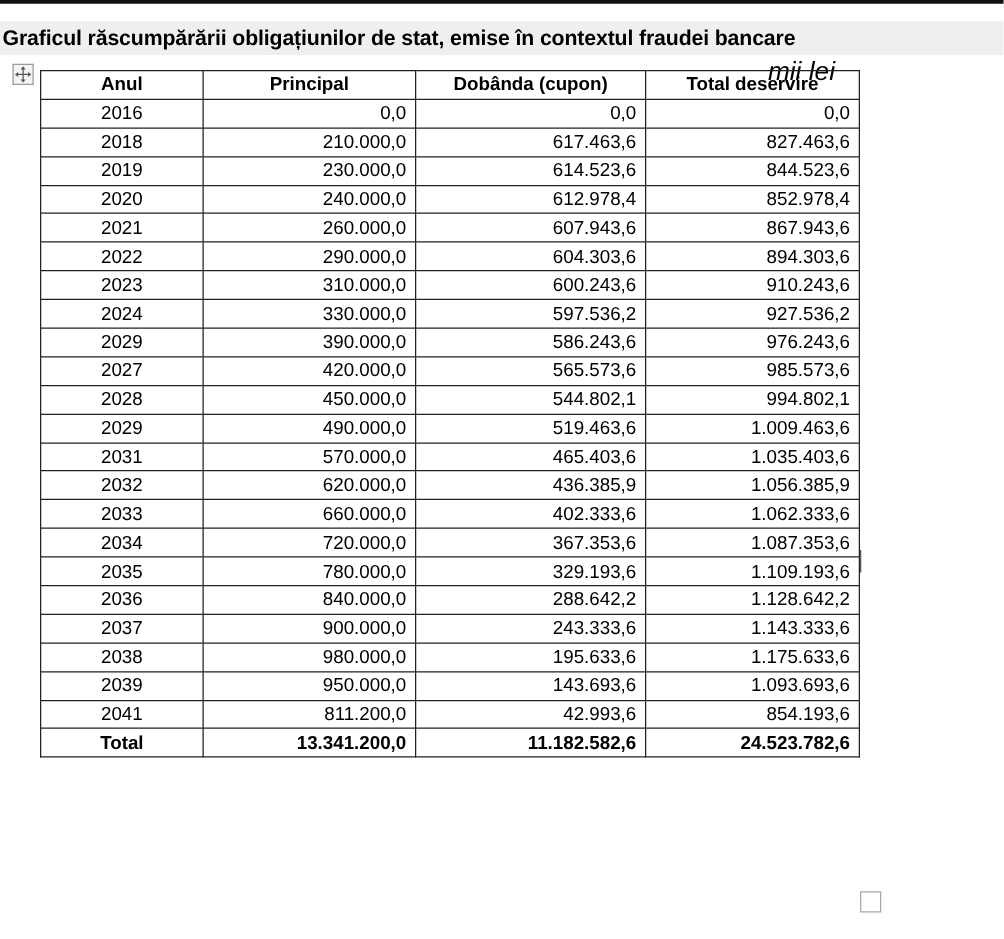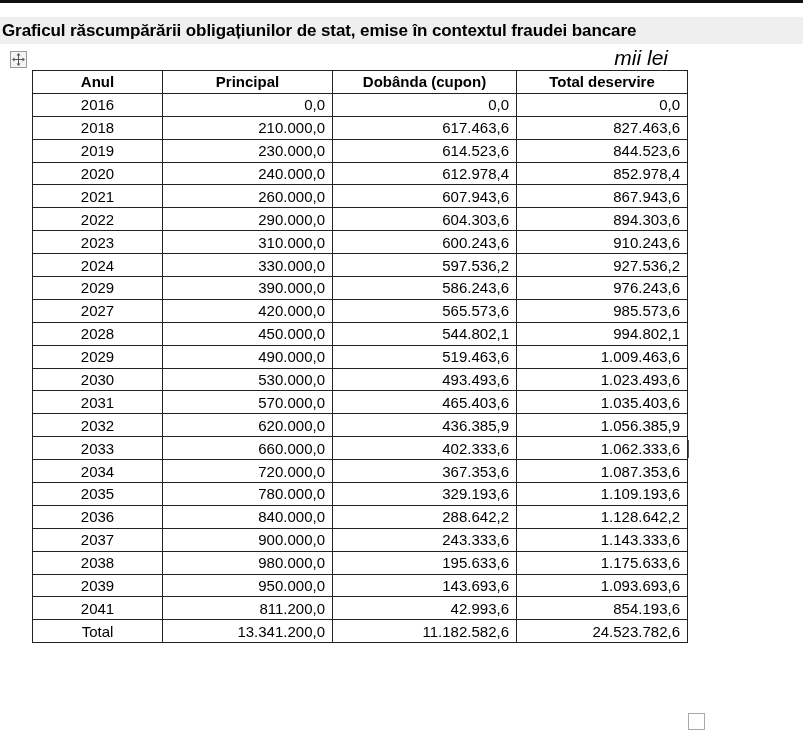--- a/index.html
+++ b/index.html
@@ -48,21 +48,21 @@
   .unit {
     position: absolute;
     left: 560px; width: 108px; top: 47px;
     text-align: right;
     font-style: italic;
     font-size: 21px;
     line-height: 22px;
   }
   table.grid {
     position: absolute;
-    left: 32px; top: 70px;
+    left: 32px; top: 56px;
     border-collapse: collapse;
     table-layout: fixed;
     width: 655px;
   }
   table.grid col.c0 { width: 130px; }
   table.grid col.c1 { width: 170px; }
   table.grid col.c2 { width: 184px; }
   table.grid col.c3 { width: 171px; }
   table.grid th, table.grid td {
     border: 1px solid #222;
@@ -72,21 +72,21 @@
     line-height: 21px;
     white-space: nowrap;
     overflow: hidden;
   }
   table.grid th {
     font-weight: bold;
     text-align: center;
   }
   table.grid td.year { text-align: center; }
   table.grid td.num { text-align: right; }
-  table.grid tr.total td { font-weight: normal; }
+  table.grid tr.total td { font-weight: bold; }
   table.grid tr.total td.year { text-align: center; }
   .cursor {
     position: absolute;
     left: 688px; top: 440px;
     width: 1px; height: 18px;
     background: #555;
   }
   .resize-handle {
     position: absolute;
     left: 688px; top: 713px;
@@ -202,26 +202,20 @@
         <td class="num">544.802,1</td>
         <td class="num">994.802,1</td>
       </tr>
       <tr>
         <td class="year">2029</td>
         <td class="num">490.000,0</td>
         <td class="num">519.463,6</td>
         <td class="num">1.009.463,6</td>
       </tr>
       <tr>
-        <td class="year">2030</td>
-        <td class="num">530.000,0</td>
-        <td class="num">493.493,6</td>
-        <td class="num">1.023.493,6</td>
-      </tr>
-      <tr>
         <td class="year">2031</td>
         <td class="num">570.000,0</td>
         <td class="num">465.403,6</td>
         <td class="num">1.035.403,6</td>
       </tr>
       <tr>
         <td class="year">2032</td>
         <td class="num">620.000,0</td>
         <td class="num">436.385,9</td>
         <td class="num">1.056.385,9</td>

